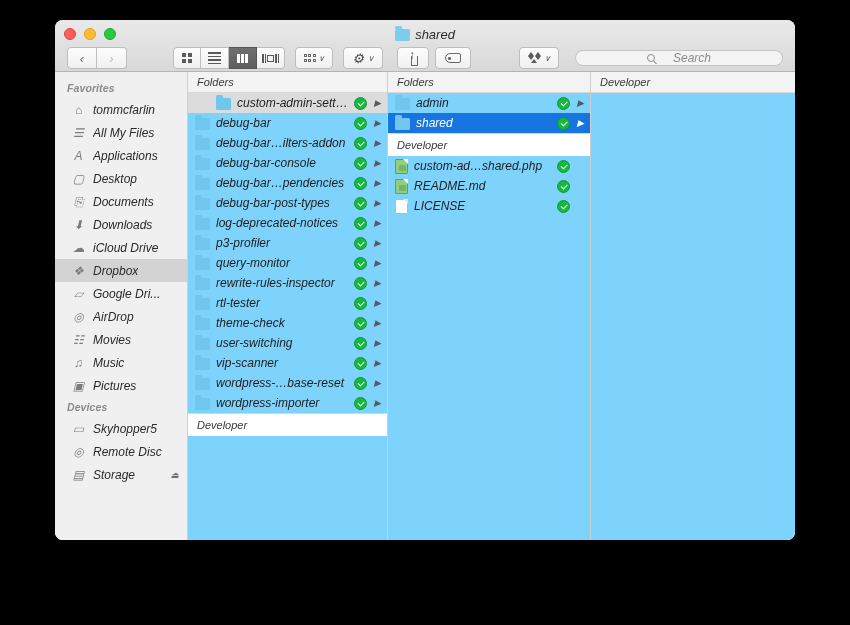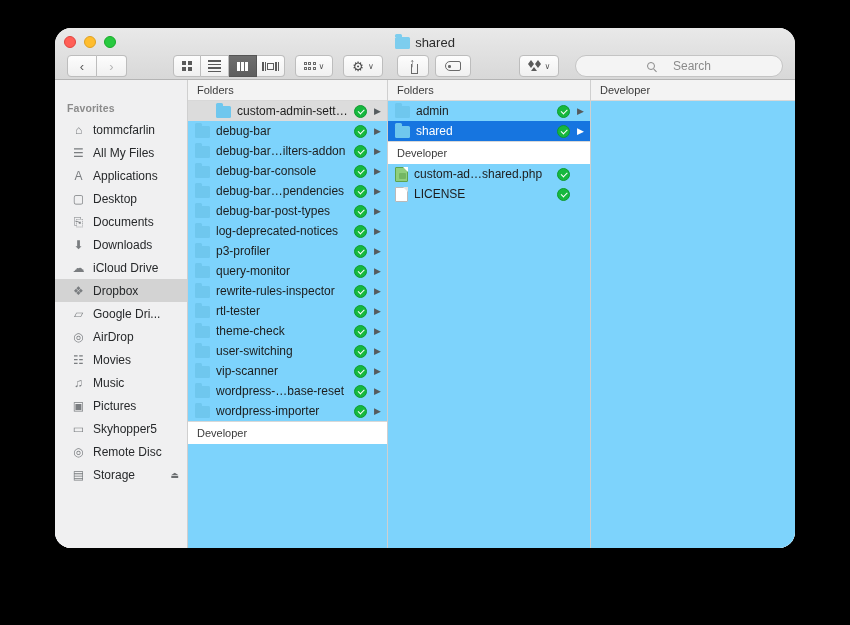--- a/index.html
+++ b/index.html
@@ -6,26 +6,27 @@
   html, body {
     width: 850px; height: 625px;
     background: #000000;
     font-family: "Liberation Sans", sans-serif;
     overflow: hidden;
   }
 
   
   #finder-window {
     position: absolute;
-    left: 55px; top: 28px;
+    left: 55px; top: 20px;
     width: 740px; height: 520px;
     background: #ffffff;
-    border-radius: 16px;
+    border-radius: 8px;
     overflow: hidden;
     box-shadow: 0 6px 28px rgba(0,0,0,0.55);
+    font-style: italic;
   }
 
   
   .titlebar {
     position: relative;
     height: 52px;
     background: linear-gradient(to bottom, #e9e9e9 0%, #d8d8d8 100%);
     border-bottom: 1px solid #b4b4b4;
   }
   .traffic-lights {
@@ -136,21 +137,21 @@
   }
   .dbx-glyph i:nth-child(1){ left:0; top:0; border-bottom:4px solid #5a5a5a; }
   .dbx-glyph i:nth-child(2){ left:7px; top:0; border-bottom:4px solid #5a5a5a; }
   .dbx-glyph i:nth-child(3){ left:0; top:4px; border-top:4px solid #5a5a5a; }
   .dbx-glyph i:nth-child(4){ left:7px; top:4px; border-top:4px solid #5a5a5a; }
   .dbx-glyph i:nth-child(5){ left:3.5px; top:7px; border-bottom:4px solid #5a5a5a; }
 
   .search-field {
     margin-left: 16px;
     flex: 1;
-    height: 22px;
+    height: 16px;
     background: #f4f4f4;
     border: 1px solid #c4c4c4;
     border-radius: 11px;
     display: flex; align-items: center; justify-content: center;
     gap: 18px;
     color: #8a8a8a; font-size: 12px;
   }
   .mag {
     width: 8px; height: 8px; border: 1.4px solid #8a8a8a; border-radius: 50%;
     position: relative; display:block;
@@ -166,21 +167,21 @@
     top: 52px; left: 0; right: 0; bottom: 0;
     display: flex;
     background: #ffffff;
   }
 
   
   .sidebar {
     width: 133px;
     background: #f0f0f1;
     border-right: 1px solid #cfcfcf;
-    padding-top: 18px;
+    padding-top: 6px;
     overflow: hidden;
   }
   .sb-header {
     font-size: 10.5px; font-weight: bold; color: #8b8b8b;
     padding: 4px 0 4px 12px; letter-spacing: 0.1px;
   }
   .sb-item {
     display: flex; align-items: center; gap: 7px;
     height: 23px; padding-left: 16px; padding-right: 8px;
     font-size: 12px; color: #27292b;
@@ -442,20 +443,21 @@
           <span class="sb-label">Movies</span>
         </div>
         <div class="sb-item">
           <span class="sb-ico">♫</span>
           <span class="sb-label">Music</span>
         </div>
         <div class="sb-item">
           <span class="sb-ico">▣</span>
           <span class="sb-label">Pictures</span>
         </div>
+        <div class="sb-header">Devices</div>
         <div class="sb-item">
           <span class="sb-ico">▭</span>
           <span class="sb-label">Skyhopper5</span>
         </div>
         <div class="sb-item">
           <span class="sb-ico">◎</span>
           <span class="sb-label">Remote Disc</span>
         </div>
         <div class="sb-item">
           <span class="sb-ico">▤</span>
@@ -580,20 +582,26 @@
             <span class="disc">▶</span>
           </div>
           <div class="grp-head inner">Developer</div>
           <div class="row">
             <span class="ic-php"></span>
             <span class="r-name">custom-ad…shared.php</span>
             <span class="badge"></span>
             <span class="disc blank">▶</span>
           </div>
           <div class="row">
+            <span class="ic-php"></span>
+            <span class="r-name">README.md</span>
+            <span class="badge"></span>
+            <span class="disc blank">▶</span>
+          </div>
+          <div class="row">
             <span class="ic-doc"></span>
             <span class="r-name">LICENSE</span>
             <span class="badge"></span>
             <span class="disc blank">▶</span>
           </div>
         </div>
         <div class="col c3">
           <div class="grp-head">Developer</div>
         </div>
       </div>

